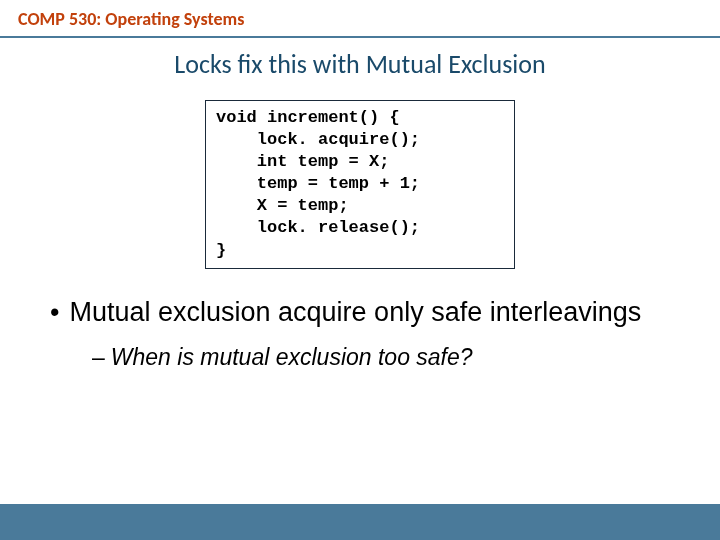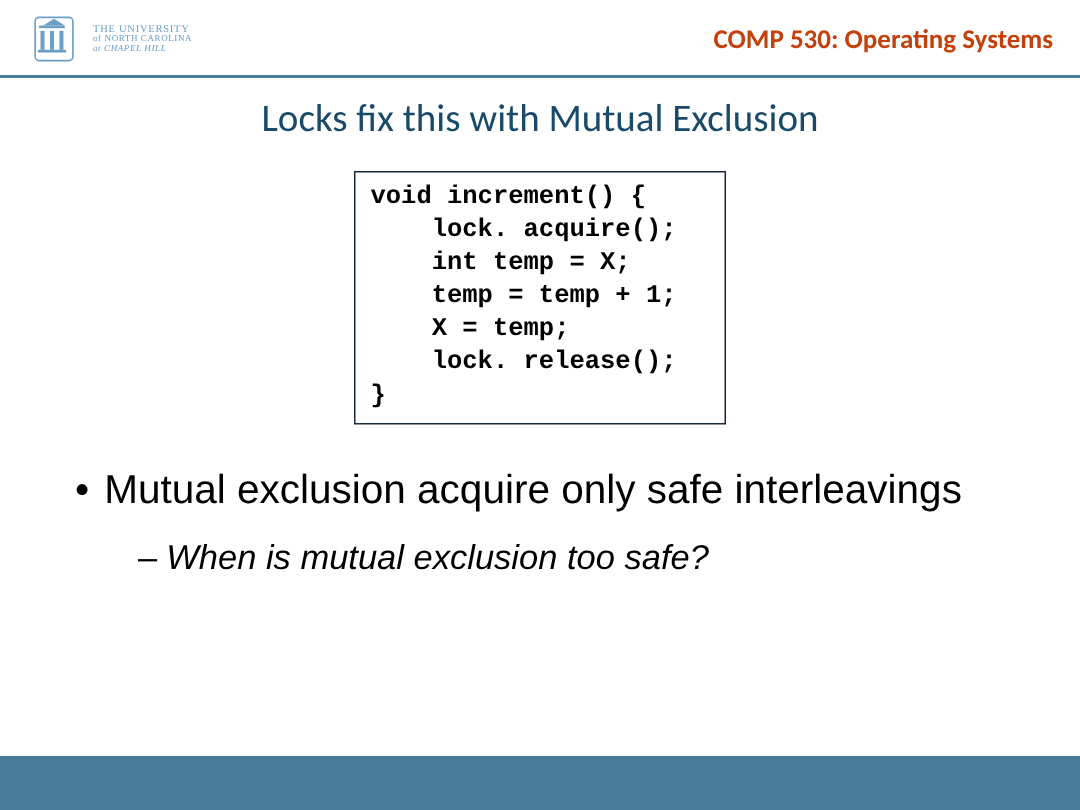--- a/index.html
+++ b/index.html
@@ -48,21 +48,21 @@
   .title {
     text-align: center;
     font-family: Calibri, 'Segoe UI', Arial, sans-serif;
     font-size: 26px;
     color: #1a4a6a;
     margin-top: 10px;
     font-weight: 400;
   }
   .code-box {
     border: 1.5px solid #1a2a3a;
-    width: 248px;
+    width: 310px;
     margin: 20px auto 0 auto;
     padding: 6px 10px 6px 10px;
     font-family: 'Courier New', Courier, monospace;
     font-weight: bold;
     font-size: 17px;
     line-height: 1.3;
     color: #000;
     background: #fff;
     white-space: pre;
   }
@@ -90,38 +90,20 @@
     right: 0;
     bottom: 0;
     height: 36px;
     background: #4a7a9a;
   }
 </style>
 </head>
 <body>
 
 <div class="header">
-  <div class="logo-area">
-    <div class="logo-mark">
-      <svg viewBox="0 0 40 40">
-        <rect x="6" y="4" width="28" height="32" rx="3" fill="none" stroke="#6aa0c4" stroke-width="1.2"></rect>
-        <rect x="10" y="14" width="3" height="14" fill="#6aa0c4"></rect>
-        <rect x="17" y="14" width="3" height="14" fill="#6aa0c4"></rect>
-        <rect x="24" y="14" width="3" height="14" fill="#6aa0c4"></rect>
-        <rect x="9" y="10" width="19" height="2" fill="#6aa0c4"></rect>
-        <polygon points="20,5 28,10 12,10" fill="#6aa0c4"></polygon>
-        <rect x="8" y="28" width="21" height="2" fill="#6aa0c4"></rect>
-      </svg>
-    </div>
-    <div class="logo-text">
-      <div class="l1">THE UNIVERSITY</div>
-      <div class="l2">of NORTH CAROLINA</div>
-      <div class="l3">at CHAPEL HILL</div>
-    </div>
-  </div>
   <div class="course">COMP 530: Operating Systems</div>
 </div>
 
 <div class="title">Locks fix this with Mutual Exclusion</div>
 
 <div class="code-box">void increment() {
     lock. acquire();
     int temp = X;
     temp = temp + 1;
     X = temp;

